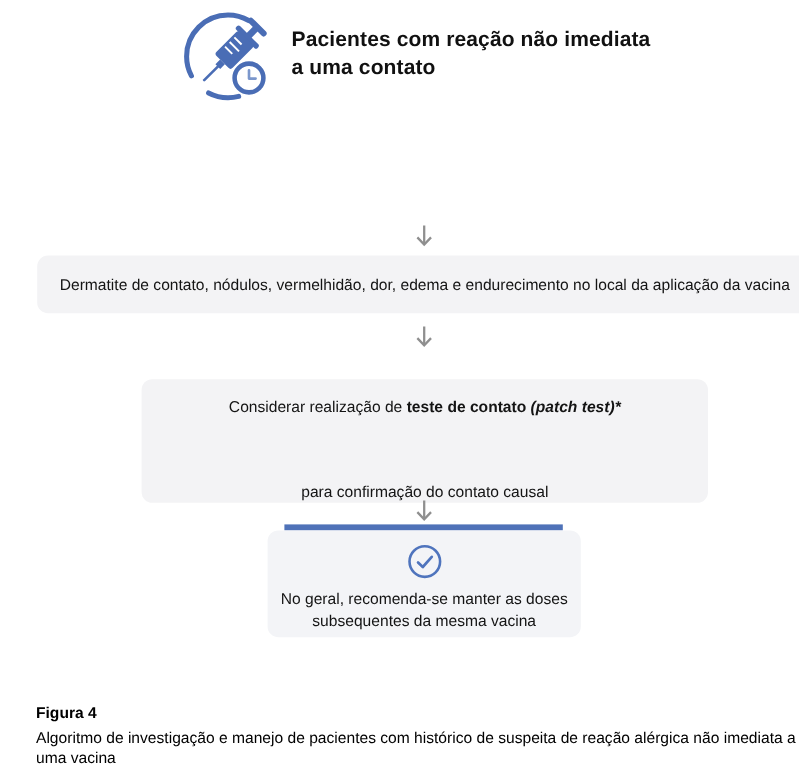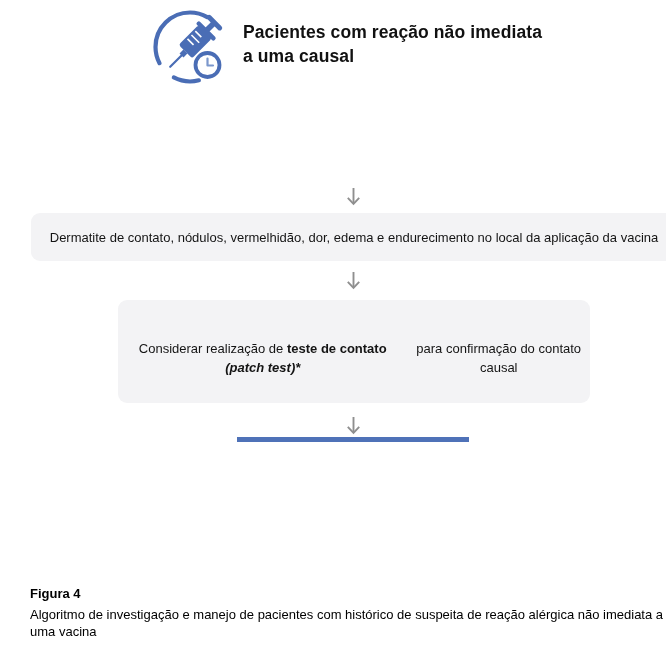--- a/index.html
+++ b/index.html
@@ -27,22 +27,22 @@
     position: absolute;
     background: #f3f3f5;
     border-radius: 9px;
     display: flex; align-items: center; justify-content: center;
     text-align: center;
     font-size: 13px; color: #141414;
   }
   .box-step1 { left: 10px; top: 128px; width: 646px; height: 48px; }
   .box-step2 { left: 10px; top: 213px; width: 646px; height: 48px; padding: 0 14px; }
   .box-step3 {
-    left: 97px; top: 300px; width: 472px; height: 103px;
-    flex-direction: row; justify-content: space-between;
+    left: 97px; top: 316px; width: 472px; height: 103px;
+    flex-direction: column; justify-content: space-between;
     padding-top: 13px;
   }
   .box-step3 .main-line { font-size: 13px; line-height: 19px; }
   .box-step3 .footnote { margin-top: 9px; font-size: 10.5px; font-weight: bold; line-height: 15.5px; }
   .bold-seg { font-weight: bold; }
   .bold-italic-seg { font-weight: bold; font-style: italic; }
 
   
   .down-arrow { position: absolute; left: 323px; width: 19px; height: 19px; }
   .arrow-1 { top: 187px; }
@@ -84,21 +84,21 @@
       <line x1="31.5" y1="35" x2="40" y2="35" stroke="#ffffff" stroke-width="1.6"></line>
       <rect x="36.2" y="45.5" width="5.6" height="5.5" fill="#4a6db5"></rect>
       <line x1="39" y1="51" x2="39" y2="67" stroke="#4a6db5" stroke-width="2.2" stroke-linecap="round"></line>
     </g>
     <circle cx="56.5" cy="57" r="12" fill="#ffffff" stroke="#4a6db5" stroke-width="3.8"></circle>
     <polyline points="56.5,50.5 56.5,57.5 62,57.5" fill="none" stroke="#7b97cc" stroke-width="2.2" stroke-linecap="round" stroke-linejoin="round"></polyline>
   </svg>
 
   <div class="page-title">
     <span>Pacientes com reação não imediata</span>
-    <span>a uma causal</span>
+    <span>a uma contato</span>
   </div>
 
 
   <svg class="down-arrow arrow-1" viewBox="0 0 19 19" aria-hidden="true">
     <line x1="9.5" y1="1" x2="9.5" y2="16" stroke="#8f8f8f" stroke-width="1.9"></line>
     <polyline points="3.8,10.8 9.5,16.8 15.2,10.8" fill="none" stroke="#8f8f8f" stroke-width="1.9"></polyline>
   </svg>
 
   <div class="flow-box box-step2">
     <span>Dermatite de contato, nódulos, vermelhidão, dor, edema e endurecimento no local da aplicação da vacina</span>
@@ -115,19 +115,29 @@
     </div>
     <div class="main-line">para confirmação do contato causal</div>
   </div>
 
   <svg class="down-arrow arrow-3" viewBox="0 0 19 19" aria-hidden="true">
     <line x1="9.5" y1="1" x2="9.5" y2="16" stroke="#8f8f8f" stroke-width="1.9"></line>
     <polyline points="3.8,10.8 9.5,16.8 15.2,10.8" fill="none" stroke="#8f8f8f" stroke-width="1.9"></polyline>
   </svg>
 
   <div class="result-bar"></div>
+  <div class="flow-box box-step4">
+    <svg class="check-icon" viewBox="0 0 32 32" aria-hidden="true">
+      <circle cx="16" cy="16" r="13.6" fill="none" stroke="#4f74bd" stroke-width="2.3"></circle>
+      <path d="M10 16.8 L14.2 20.8 L22.2 11.8" fill="none" stroke="#4f74bd" stroke-width="2.4" stroke-linecap="round" stroke-linejoin="round"></path>
+    </svg>
+    <div class="result-text">
+      <div>No geral, recomenda-se manter as doses</div>
+      <div>subsequentes da mesma vacina</div>
+    </div>
+  </div>
 
   <div class="figure-caption">
     <span class="fig-label">Figura 4</span>
     <span>Algoritmo de investigação e manejo de pacientes com histórico de suspeita de reação alérgica não imediata a uma vacina</span>
   </div>
 
 </div>
 
 </body></html>

